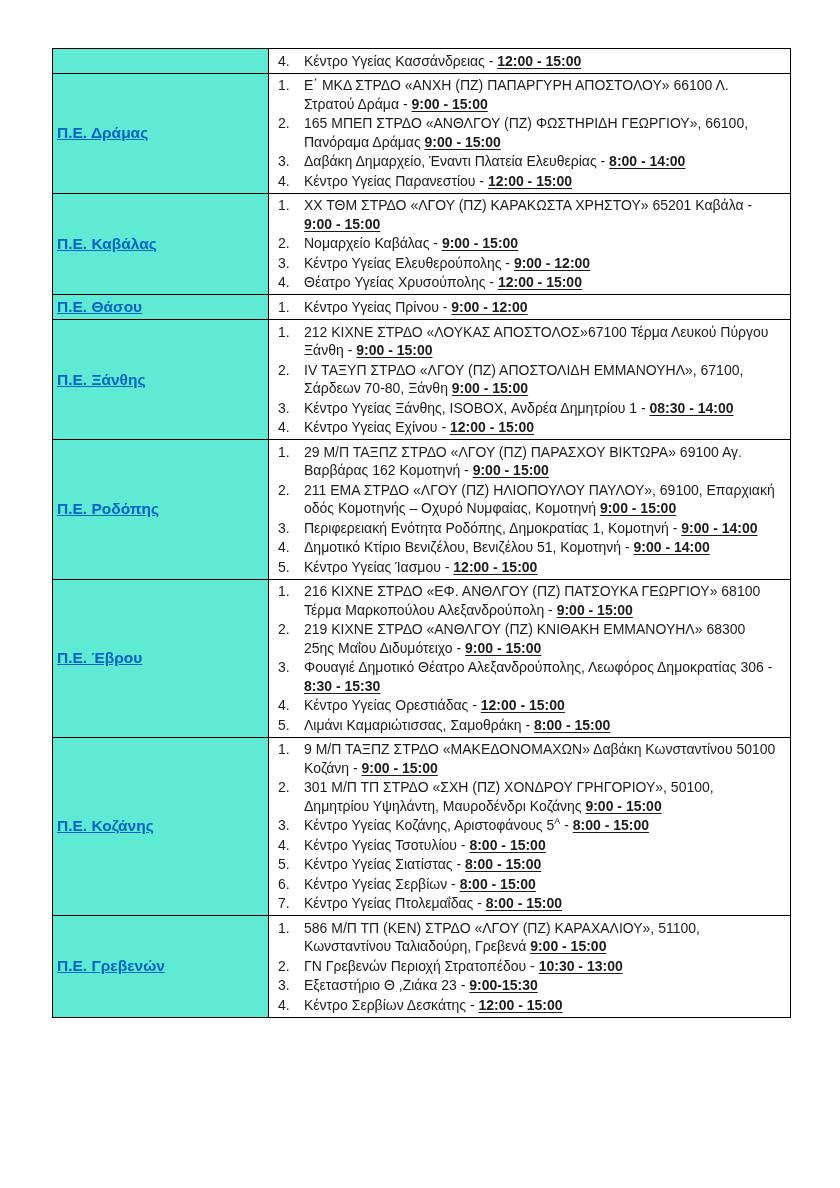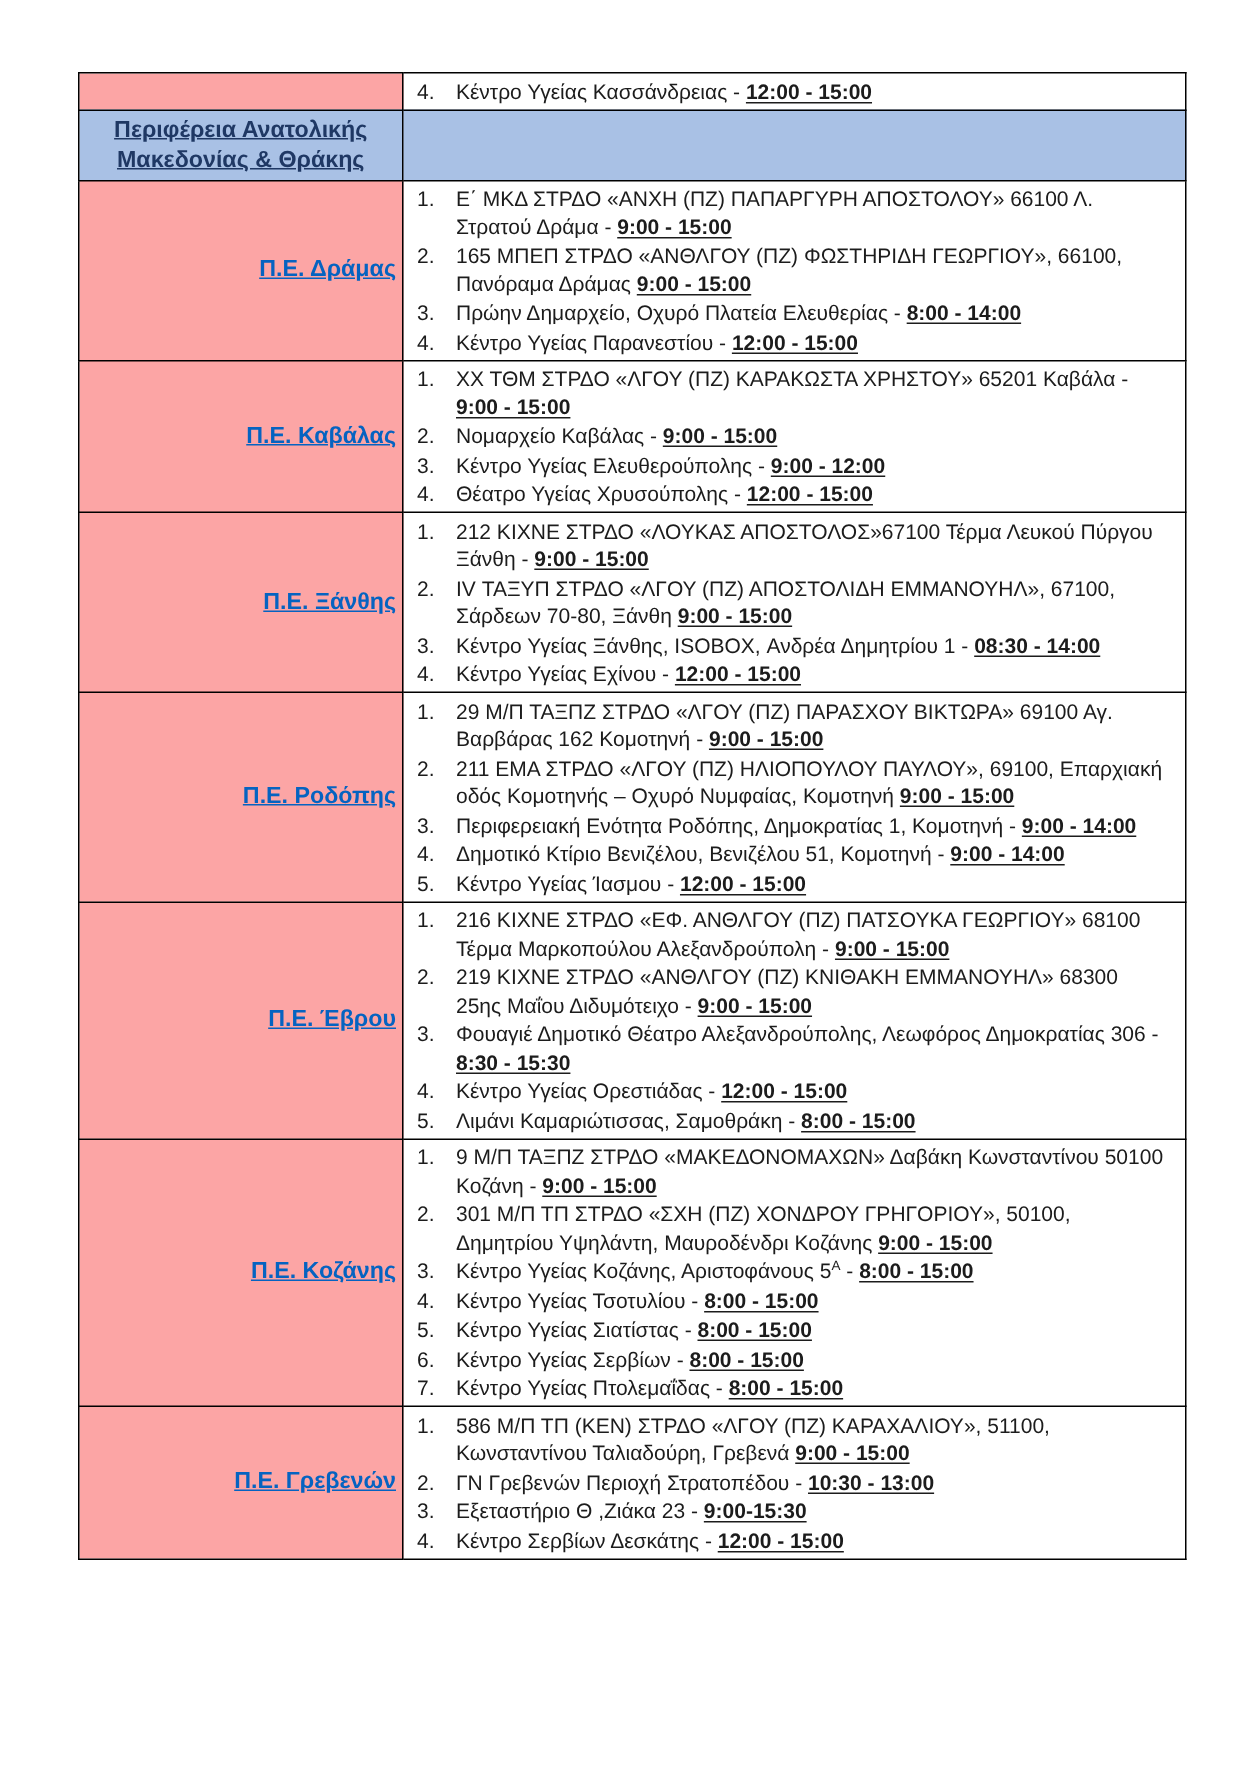--- a/index.html
+++ b/index.html
@@ -3,21 +3,21 @@
 <meta charset="utf-8">
 <style>
   html,body { margin:0; padding:0; background:#ffffff; }
   body { width:840px; height:1188px; font-family:"Liberation Sans", sans-serif; }
   .page { position:relative; width:840px; height:1188px; background:#ffffff; overflow:hidden; }
   table.doc-table {
     position:absolute; left:52px; top:48px; width:738px;
     border-collapse:collapse; table-layout:fixed;
   }
   table.doc-table td { border:1px solid #000000; vertical-align:middle; }
-  .region-cell { text-align:right; padding:2px 4px; background:#fca5a5; }
+  .region-cell { text-align:left; padding:2px 4px; background:#5eead4; }
   .region-link {
     color:#0563C1; font-weight:bold; text-decoration:underline;
     font-size:15.5px; line-height:20px; cursor:pointer;
   }
   .items-cell { padding:2px 12px 2px 0; }
   .item {
     position:relative; padding:0.5px 0 0.5px 35px;
     font-size:14px; line-height:18.5px; color:#1c1c1c;
   }
   .item .num { position:absolute; left:9px; top:0.5px; }
@@ -38,42 +38,42 @@
       <col style="width:216px">
       <col style="width:522px">
     </colgroup>
     <tbody>
         <tr>
           <td class="region-cell"></td>
           <td class="items-cell">
             <div class="item"><span class="num">4.</span><span>Κέντρο Υγείας Κασσάνδρειας - </span><span class="u">12:00 - 15:00</span></div>
           </td>
         </tr>
-        <tr class="header-row">
-          <td>
-            <span class="header-label">Περιφέρεια Ανατολικής Μακεδονίας &amp; Θράκης</span>
-          </td>
-          <td></td>
-        </tr>
         <tr>
           <td class="region-cell"><span class="region-link">Π.Ε. Δράμας</span></td>
           <td class="items-cell">
             <div class="item"><span class="num">1.</span><span>Ε΄ ΜΚΔ ΣΤΡΔΟ «ΑΝΧΗ (ΠΖ) ΠΑΠΑΡΓΥΡΗ ΑΠΟΣΤΟΛΟΥ» 66100 Λ. Στρατού Δράμα - </span><span class="u">9:00 - 15:00</span></div>
             <div class="item"><span class="num">2.</span><span>165 ΜΠΕΠ ΣΤΡΔΟ «ΑΝΘΛΓΟΥ (ΠΖ) ΦΩΣΤΗΡΙΔΗ ΓΕΩΡΓΙΟΥ», 66100, Πανόραμα Δράμας </span><span class="u">9:00 - 15:00</span></div>
-            <div class="item"><span class="num">3.</span><span>Πρώην Δημαρχείο, Οχυρό Πλατεία Ελευθερίας - </span><span class="u">8:00 - 14:00</span></div>
+            <div class="item"><span class="num">3.</span><span>Δαβάκη Δημαρχείο, Έναντι Πλατεία Ελευθερίας - </span><span class="u">8:00 - 14:00</span></div>
             <div class="item"><span class="num">4.</span><span>Κέντρο Υγείας Παρανεστίου - </span><span class="u">12:00 - 15:00</span></div>
           </td>
         </tr>
         <tr>
           <td class="region-cell"><span class="region-link">Π.Ε. Καβάλας</span></td>
           <td class="items-cell">
             <div class="item"><span class="num">1.</span><span>ΧΧ ΤΘΜ ΣΤΡΔΟ «ΛΓΟΥ (ΠΖ) ΚΑΡΑΚΩΣΤΑ ΧΡΗΣΤΟΥ» 65201 Καβάλα - </span><span class="u">9:00 - 15:00</span></div>
             <div class="item"><span class="num">2.</span><span>Νομαρχείο Καβάλας - </span><span class="u">9:00 - 15:00</span></div>
             <div class="item"><span class="num">3.</span><span>Κέντρο Υγείας Ελευθερούπολης - </span><span class="u">9:00 - 12:00</span></div>
             <div class="item"><span class="num">4.</span><span>Θέατρο Υγείας Χρυσούπολης - </span><span class="u">12:00 - 15:00</span></div>
+          </td>
+        </tr>
+        <tr>
+          <td class="region-cell"><span class="region-link">Π.Ε. Θάσου</span></td>
+          <td class="items-cell">
+            <div class="item"><span class="num">1.</span><span>Κέντρο Υγείας Πρίνου - </span><span class="u">9:00 - 12:00</span></div>
           </td>
         </tr>
         <tr>
           <td class="region-cell"><span class="region-link">Π.Ε. Ξάνθης</span></td>
           <td class="items-cell">
             <div class="item"><span class="num">1.</span><span>212 ΚΙΧΝΕ ΣΤΡΔΟ «ΛΟΥΚΑΣ ΑΠΟΣΤΟΛΟΣ»67100 Τέρμα Λευκού Πύργου Ξάνθη - </span><span class="u">9:00 - 15:00</span></div>
             <div class="item"><span class="num">2.</span><span>IV ΤΑΞΥΠ ΣΤΡΔΟ «ΛΓΟΥ (ΠΖ) ΑΠΟΣΤΟΛΙΔΗ ΕΜΜΑΝΟΥΗΛ», 67100, Σάρδεων 70-80, Ξάνθη </span><span class="u">9:00 - 15:00</span></div>
             <div class="item"><span class="num">3.</span><span>Κέντρο Υγείας Ξάνθης, ISOBOX, Ανδρέα Δημητρίου 1 - </span><span class="u">08:30 - 14:00</span></div>
             <div class="item"><span class="num">4.</span><span>Κέντρο Υγείας Εχίνου - </span><span class="u">12:00 - 15:00</span></div>
           </td>

